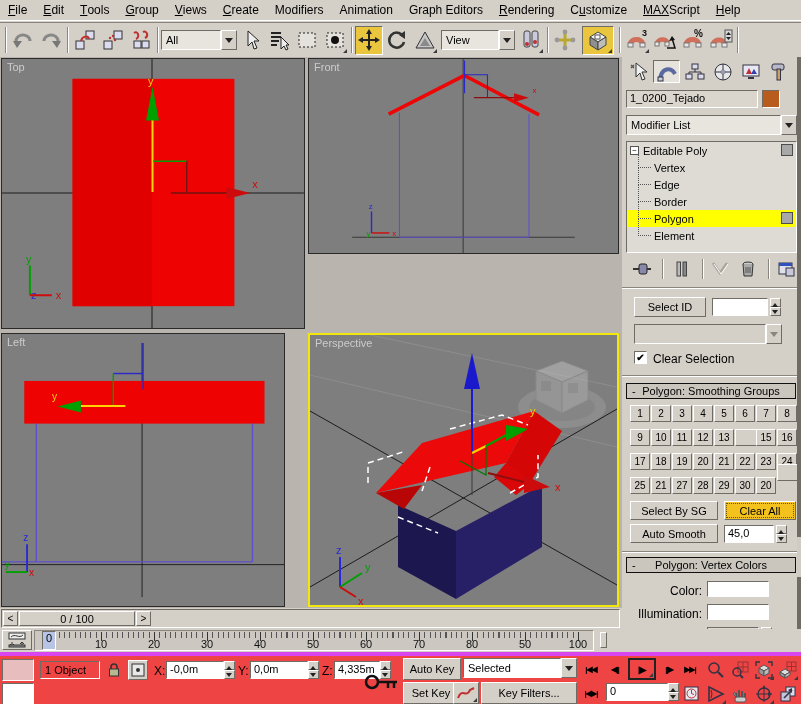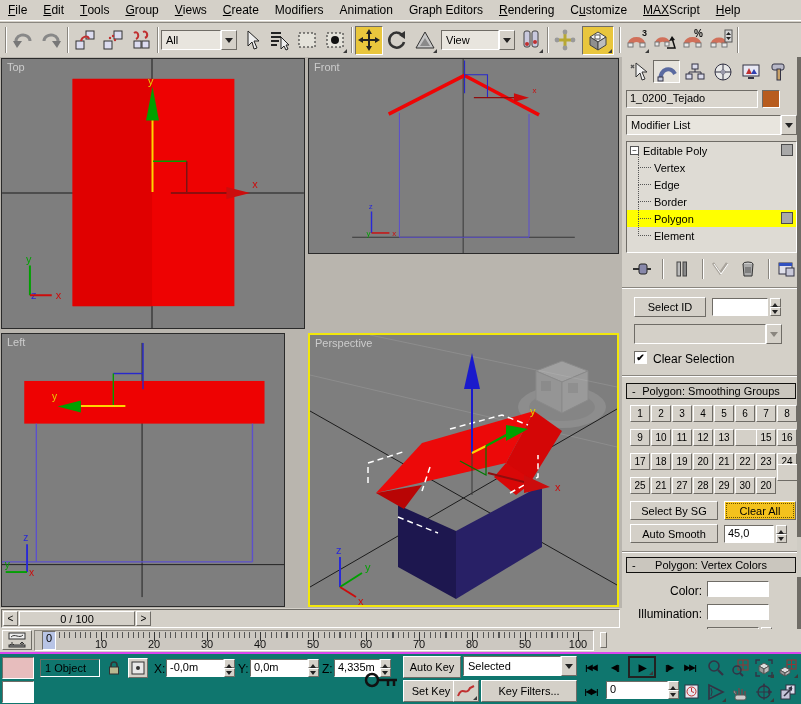--- a/index.html
+++ b/index.html
@@ -68,21 +68,21 @@
   
   #timeslider { position:absolute; left:0; top:608px; width:622px; height:21px; background:#d4d0c8; }
   #ts-chan { position:absolute; left:1px; top:1px; width:619px; height:19px; }
   #trackbar { position:absolute; left:0; top:629px; width:801px; height:23px; background:#d4d0c8; }
   #ruler { position:absolute; left:34px; top:1px; width:560px; height:21px; background:#ccc8c1;
      border:1px solid; border-color:#8a867f #fff #fff #8a867f; }
   #ruler .ticks { position:absolute; left:13px; top:1px; width:535px; height:6px;
      background:repeating-linear-gradient(90deg,#555 0 1px,transparent 1px 5.3px); }
   .rlabel { position:absolute; top:7px; font-size:11px; color:#111; transform:translateX(-50%); }
   .btick { position:absolute; top:1px; width:1px; height:9px; background:#333; }
-  #statusbar { position:absolute; left:0; top:652px; width:801px; height:52px; background:#0f766e; border-top:2px solid #d946ef; }
+  #statusbar { position:absolute; left:0; top:652px; width:801px; height:52px; background:#ef4444; border-top:4px solid #d946ef; }
   .slabel { position:absolute; font-size:12px; }
   .playbtn { position:absolute; height:21px; font-size:8px; font-weight:bold; letter-spacing:-1px; }
   .navbtn { position:absolute; width:23px; height:22px; }
   svg { display:block; }
 </style>
 </head>
 <body>
 
 <div id="app">
 

